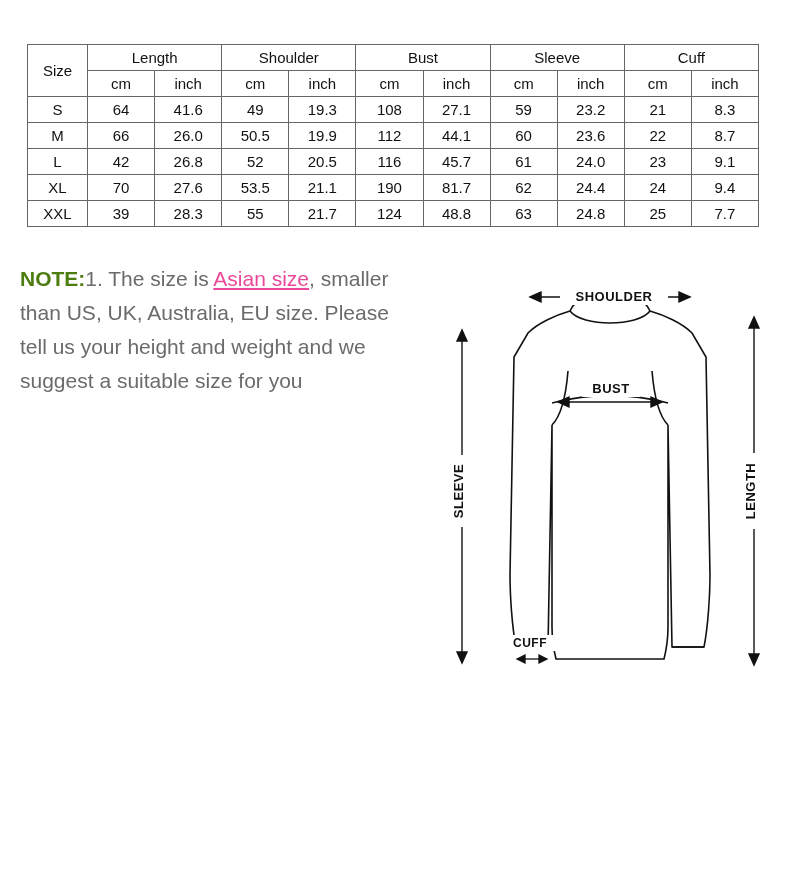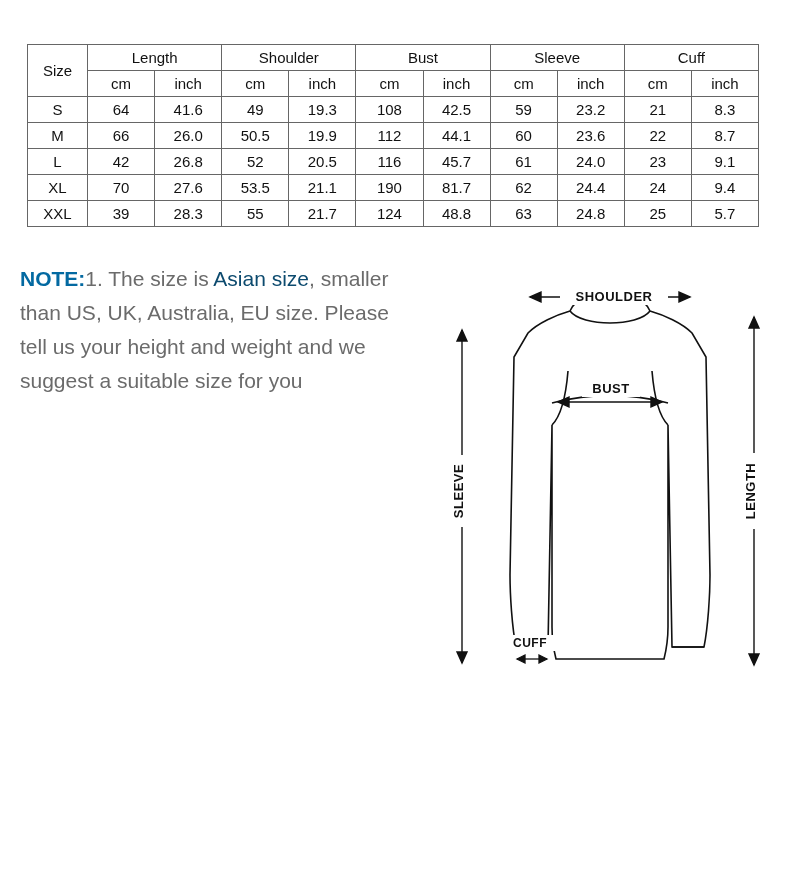--- a/index.html
+++ b/index.html
@@ -55,24 +55,25 @@
     width: 400px;
     font-size: 21px;
     line-height: 34px;
     color: #6b6b6b;
   }
   .notes p {
     margin: 0 0 22px 0;
   }
   .notes .bold-note {
     font-weight: bold;
-    color: #0369a1;
+    color: #4d7c0f;
   }
   .notes .red {
-    color: #0c4a6e;
+    color: #ec4899;
+    text-decoration: underline;
   }
 
   
   .diagram {
     position: absolute;
     left: 410px;
     top: 275px;
     width: 370px;
     height: 420px;
   }
@@ -135,21 +136,21 @@
       </tr>
     </thead>
     <tbody>
       <tr>
         <td class="sizecol">S</td>
         <td>64</td>
         <td>41.6</td>
         <td>49</td>
         <td>19.3</td>
         <td>108</td>
-        <td>42.5</td>
+        <td>27.1</td>
         <td>59</td>
         <td>23.2</td>
         <td>21</td>
         <td>8.3</td>
       </tr>
       <tr>
         <td class="sizecol">M</td>
         <td>66</td>
         <td>26.0</td>
         <td>50.5</td>
@@ -191,21 +192,21 @@
         <td class="sizecol">XXL</td>
         <td>39</td>
         <td>28.3</td>
         <td>55</td>
         <td>21.7</td>
         <td>124</td>
         <td>48.8</td>
         <td>63</td>
         <td>24.8</td>
         <td>25</td>
-        <td>5.7</td>
+        <td>7.7</td>
       </tr>
     </tbody>
   </table>
 </div>
 
 <div class="notes">
   <p><span class="bold-note">NOTE:</span><span>1. The size is </span><span class="red">Asian size</span><span>, smaller than US, UK, Australia, EU size. Please tell us your height and weight and we suggest a suitable size for you</span></p>
 </div>
 
 <div class="diagram">

